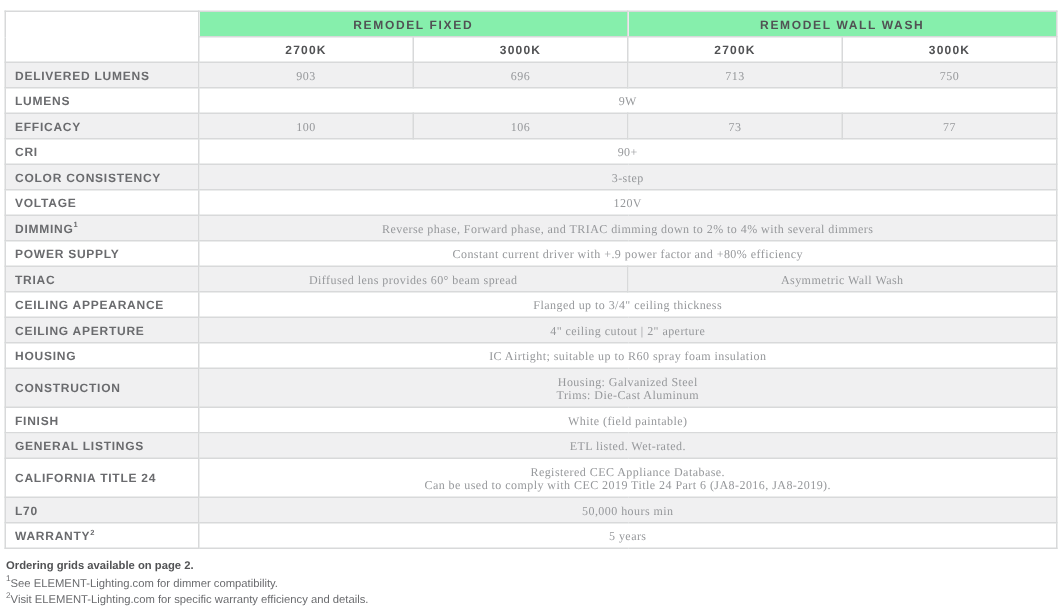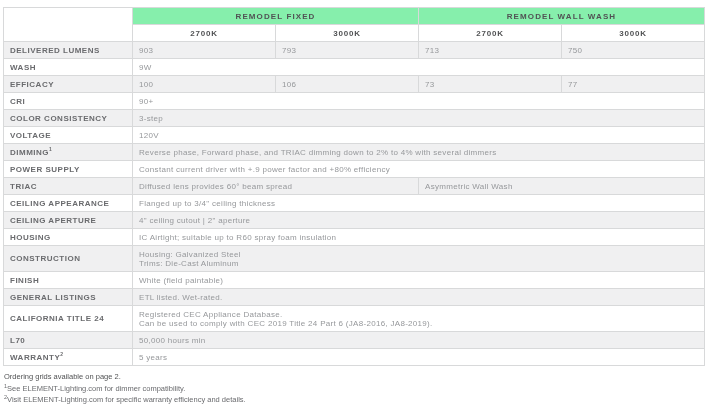--- a/index.html
+++ b/index.html
@@ -37,29 +37,30 @@
   .spec th.cct{
     font-weight:bold;color:var(--header-text,#515254);
     letter-spacing:0.8px;text-align:center;background:#fff;
   }
   .spec th.rowlabel{
     text-align:left;font-weight:bold;
     color:var(--label-text,#6a6b6e);
     letter-spacing:0.5px;
   }
   .spec td{
-    text-align:left;
+    text-align:center;
     color:var(--value-text,#96989b);
     letter-spacing:0.3px;
+    font-family:Liberation Serif, serif;
   }
   .spec tbody tr:nth-child(odd){background:var(--stripe,#f0f0f1);}
   .spec sup{font-size:5px;vertical-align:super;line-height:0;}
   .notes{margin:7px 0 0 4px;}
   .notes p{margin:0 0 2.5px 0;font-size:7.5px;line-height:8.5px;color:var(--label-text,#6a6b6e);}
-  .notes p.note-bold{font-weight:normal;color:var(--header-text,#515254);margin-bottom:3.5px;}
+  .notes p.note-bold{font-weight:bold;color:var(--header-text,#515254);margin-bottom:3.5px;}
   .notes sup{font-size:5.5px;vertical-align:super;line-height:0;}
 </style>
 </head>
 <body>
 
 <div class="page">
 
   <table class="spec">
     <colgroup>
       <col class="c-label">
@@ -78,26 +79,26 @@
           <th class="cct">2700K</th>
           <th class="cct">3000K</th>
           <th class="cct">2700K</th>
           <th class="cct">3000K</th>
         </tr>
     </thead>
     <tbody id="spec-rows">
         <tr>
           <th class="rowlabel">DELIVERED LUMENS</th>
           <td>903</td>
-          <td>793</td>
+          <td>696</td>
           <td>713</td>
           <td>750</td>
         </tr>
         <tr>
-          <th class="rowlabel">WASH</th>
+          <th class="rowlabel">LUMENS</th>
           <td colspan="4">9W</td>
         </tr>
         <tr>
           <th class="rowlabel">EFFICACY</th>
           <td>100</td>
           <td>106</td>
           <td>73</td>
           <td>77</td>
         </tr>
         <tr>

